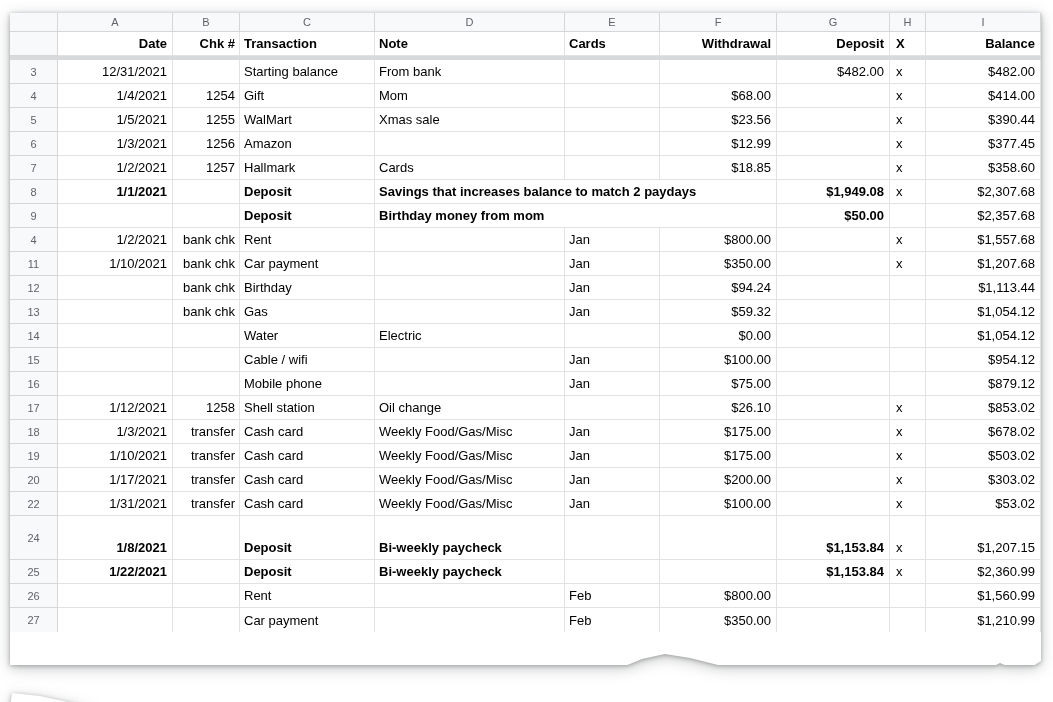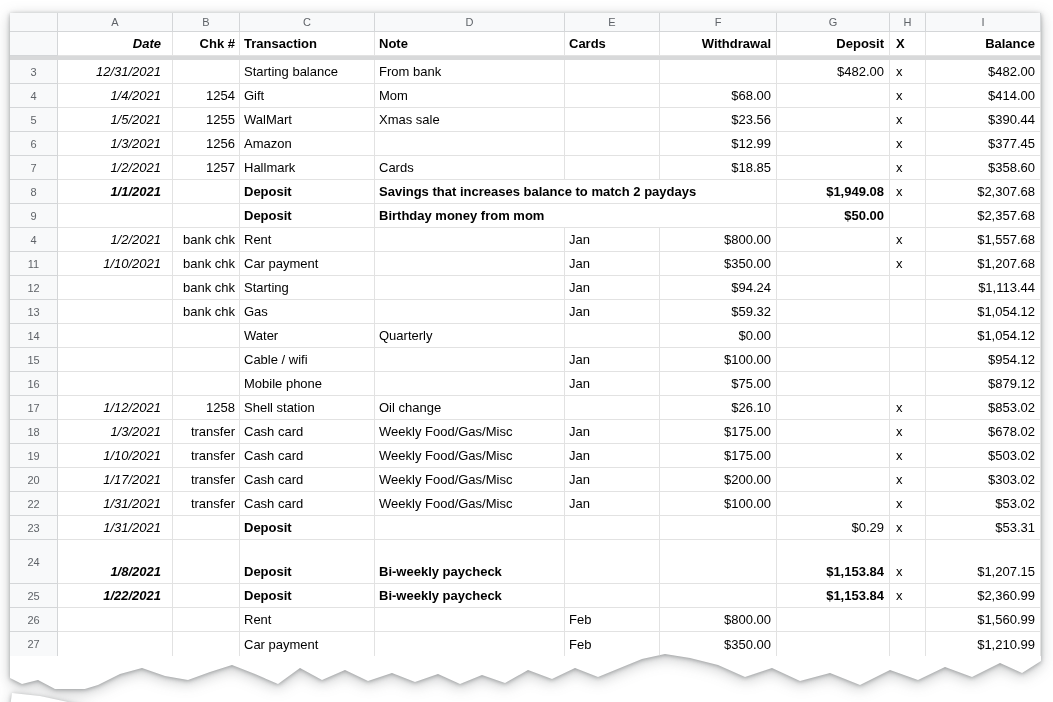--- a/index.html
+++ b/index.html
@@ -46,21 +46,21 @@
         border-right:1px solid var(--header-line);border-bottom:1px solid var(--header-line);}
   th.corner{border-right:4px solid var(--corner-bar);}
   td.gutter{height:24px;background:var(--header-bg);color:var(--header-text);
         font-size:11px;text-align:center;vertical-align:middle;padding:0;
         border-right:1px solid var(--header-line);border-bottom:1px solid var(--header-line);}
   tr.freeze td{height:4px;padding:0;background:var(--freeze-bar);border:none;}
   tr.datarow td{height:24px;}
   tr.headrow td{height:24px;font-weight:bold;}
   tr.tall td{height:44px;}
   tr.lastrow td{border-bottom:none;}
-  .col-a{text-align:right;padding-right:11px;font-style:italic;}
+  .col-a{text-align:right;padding-right:5px;}
   .col-b{text-align:right;}
   .col-c,.col-d,.col-e{text-align:left;}
   .col-f,.col-g,.col-i{text-align:right;padding-right:5px;}
   .col-h{text-align:left;padding-left:6px;}
   .bold{font-weight:bold;}
 </style>
 </head>
 <body>
 
 <div class="shadow-wrap">
@@ -209,21 +209,21 @@
             <td class="col-e">Jan</td>
             <td class="col-f">$350.00</td>
             <td class="col-g"></td>
             <td class="col-h">x</td>
             <td class="col-i">$1,207.68</td>
           </tr>
           <tr class="datarow">
             <td class="gutter">12</td>
             <td class="col-a"></td>
             <td class="col-b">bank chk</td>
-            <td class="col-c">Starting</td>
+            <td class="col-c">Birthday</td>
             <td class="col-d"></td>
             <td class="col-e">Jan</td>
             <td class="col-f">$94.24</td>
             <td class="col-g"></td>
             <td class="col-h"></td>
             <td class="col-i">$1,113.44</td>
           </tr>
           <tr class="datarow">
             <td class="gutter">13</td>
             <td class="col-a"></td>
@@ -234,21 +234,21 @@
             <td class="col-f">$59.32</td>
             <td class="col-g"></td>
             <td class="col-h"></td>
             <td class="col-i">$1,054.12</td>
           </tr>
           <tr class="datarow">
             <td class="gutter">14</td>
             <td class="col-a"></td>
             <td class="col-b"></td>
             <td class="col-c">Water</td>
-            <td class="col-d">Quarterly</td>
+            <td class="col-d">Electric</td>
             <td class="col-e"></td>
             <td class="col-f">$0.00</td>
             <td class="col-g"></td>
             <td class="col-h"></td>
             <td class="col-i">$1,054.12</td>
           </tr>
           <tr class="datarow">
             <td class="gutter">15</td>
             <td class="col-a"></td>
             <td class="col-b"></td>
@@ -324,32 +324,20 @@
             <td class="gutter">22</td>
             <td class="col-a">1/31/2021</td>
             <td class="col-b">transfer</td>
             <td class="col-c">Cash card</td>
             <td class="col-d">Weekly Food/Gas/Misc</td>
             <td class="col-e">Jan</td>
             <td class="col-f">$100.00</td>
             <td class="col-g"></td>
             <td class="col-h">x</td>
             <td class="col-i">$53.02</td>
-          </tr>
-          <tr class="datarow">
-            <td class="gutter">23</td>
-            <td class="col-a">1/31/2021</td>
-            <td class="col-b"></td>
-            <td class="col-c bold">Deposit</td>
-            <td class="col-d"></td>
-            <td class="col-e"></td>
-            <td class="col-f"></td>
-            <td class="col-g">$0.29</td>
-            <td class="col-h">x</td>
-            <td class="col-i">$53.31</td>
           </tr>
           <tr class="datarow tall">
             <td class="gutter">24</td>
             <td class="col-a bold">1/8/2021</td>
             <td class="col-b"></td>
             <td class="col-c bold">Deposit</td>
             <td class="col-d bold">Bi-weekly paycheck</td>
             <td class="col-e"></td>
             <td class="col-f"></td>
             <td class="col-g bold">$1,153.84</td>

